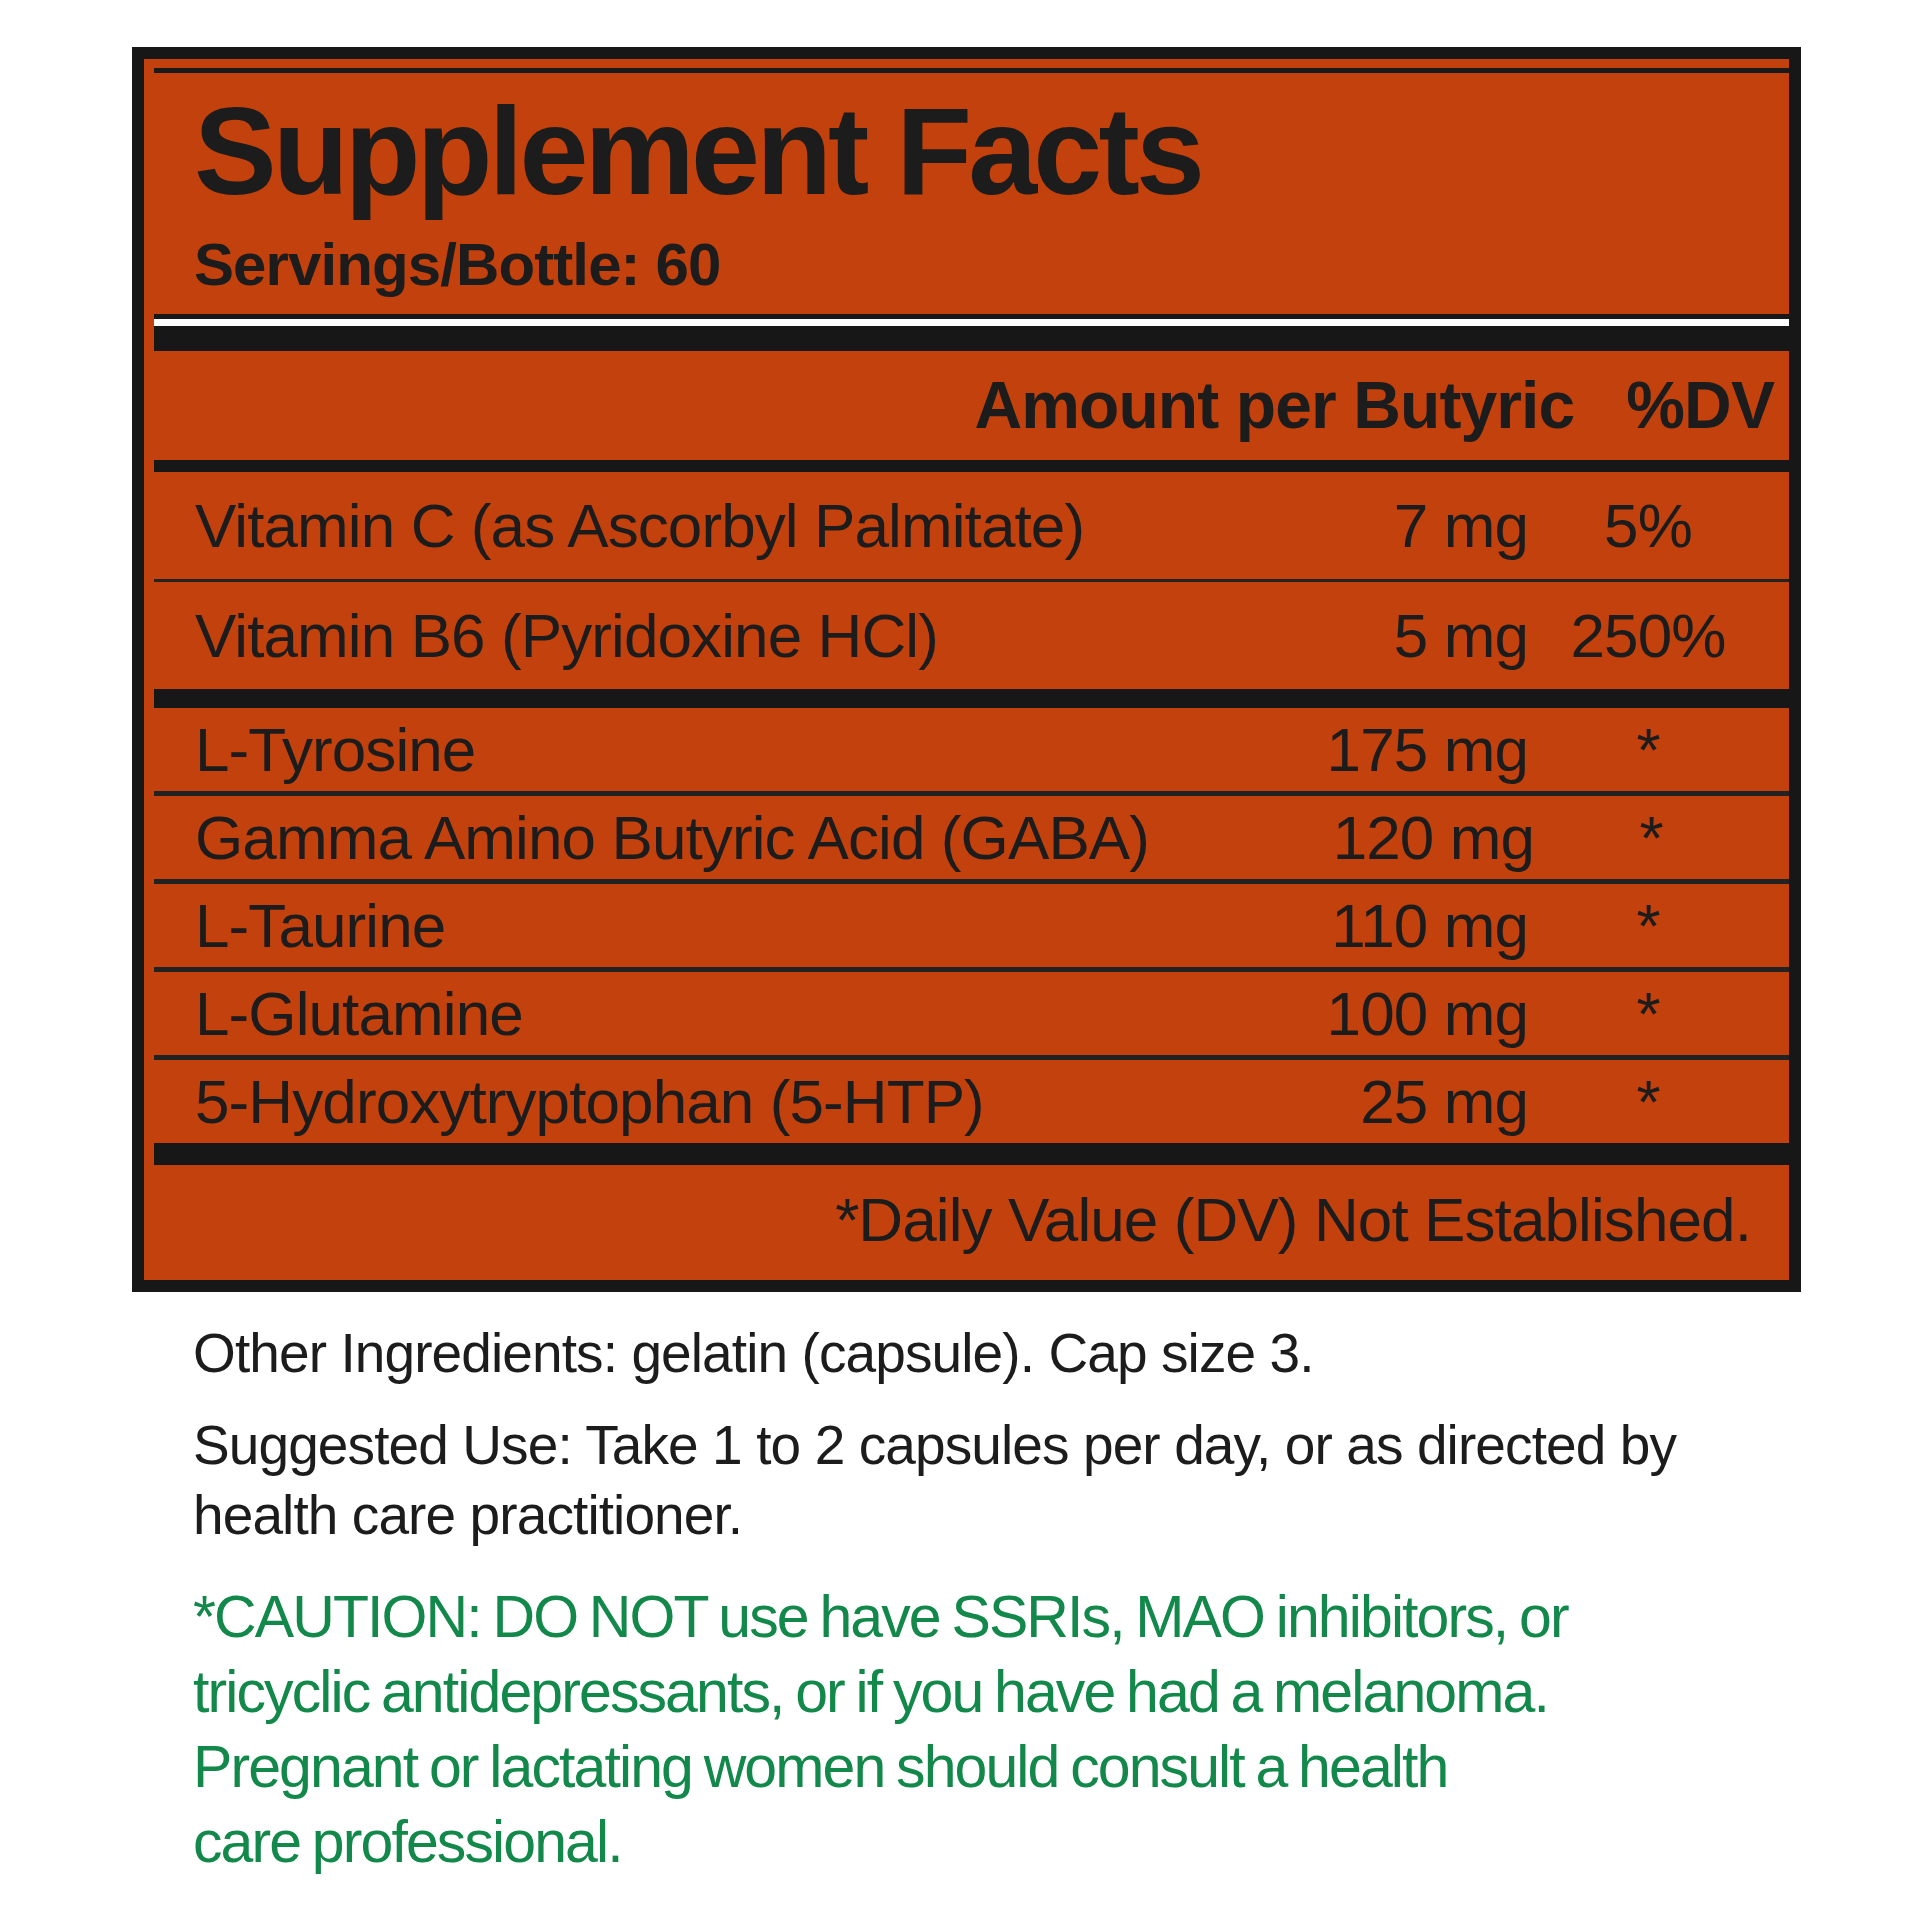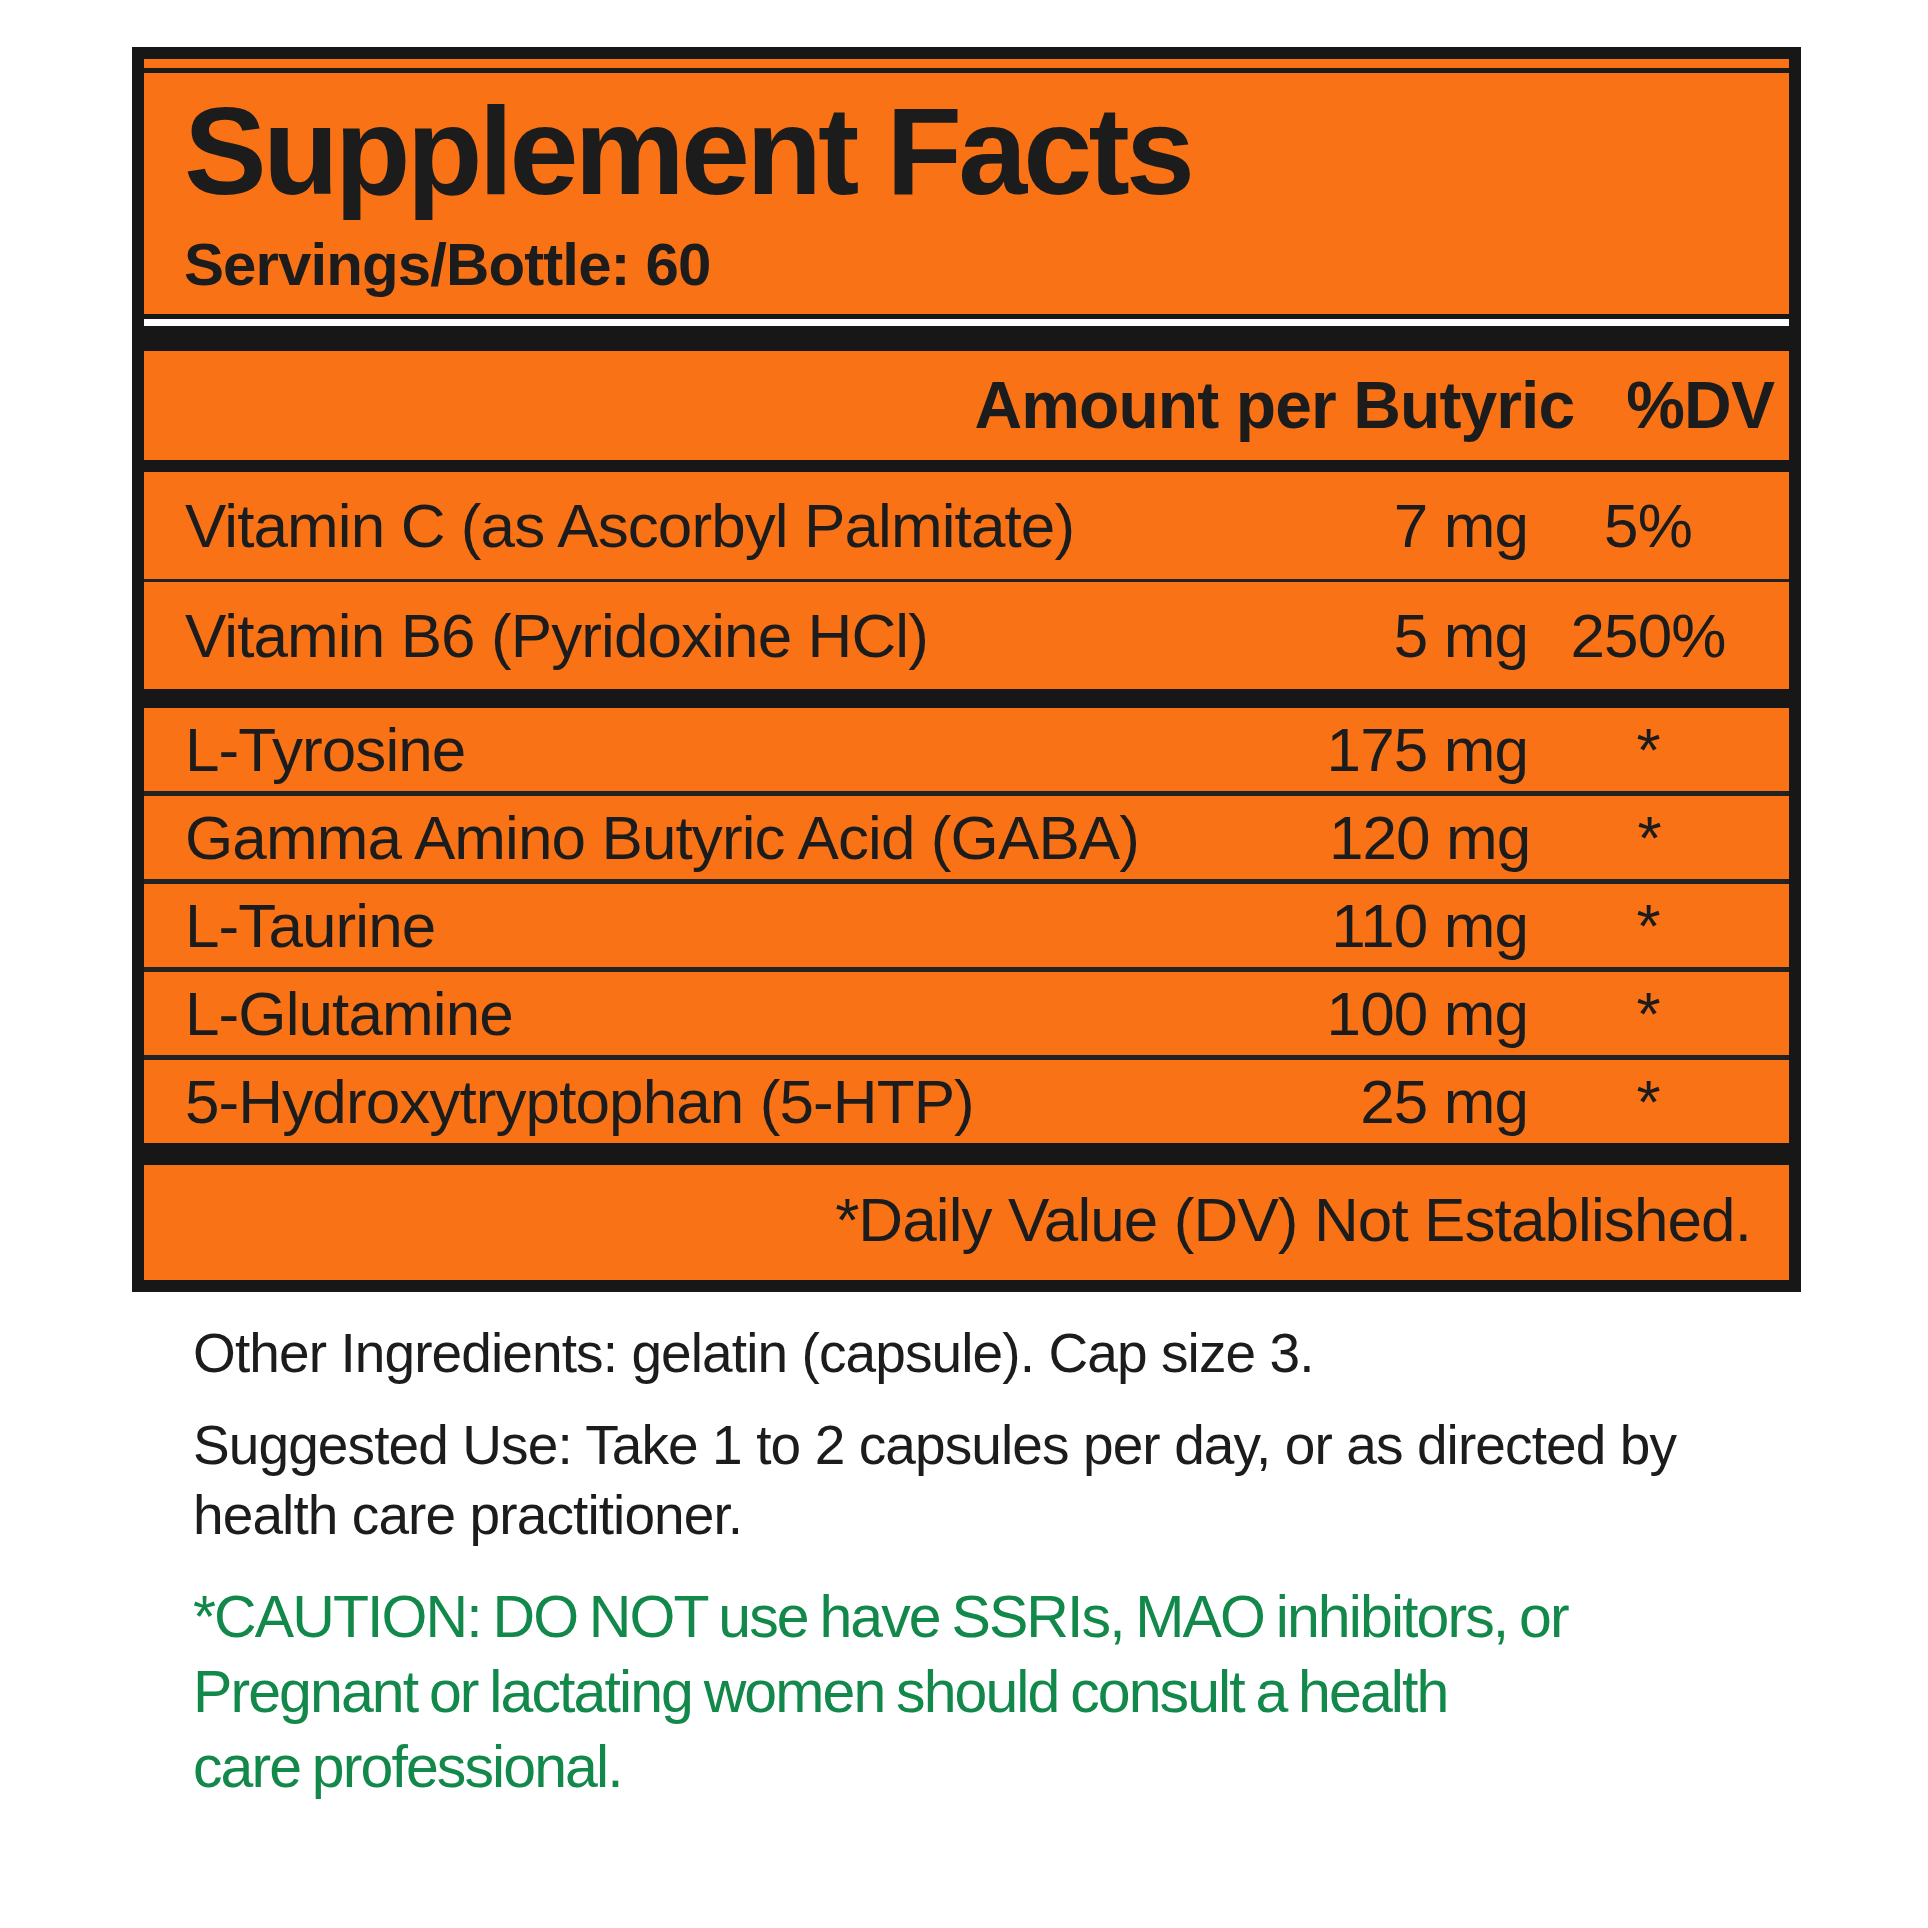--- a/index.html
+++ b/index.html
@@ -10,22 +10,23 @@
     font-family:"Liberation Sans", sans-serif;
     color:#1c1c1c;
     overflow:hidden;
     box-sizing:border-box;
     padding-top:47px;
   }
   .facts-box {
     margin-left:132px;
     width:1669px;
     border:12.2px solid #171717;
-    background:#f97316;
+    background:#c2410c;
     box-sizing:border-box;
+    padding-left:10px;
   }
   .inner-hairline { height:4.7px; background:#1a1a1a; margin-top:9.4px; }
   .title-block { padding:15px 38px 15px 40px; border-bottom:5.6px solid #171717; }
   .facts-title {
     font-size:124px; font-weight:bold; letter-spacing:-3.8px;
     line-height:1.02; white-space:nowrap;
   }
   .serving-line { font-size:60px; font-weight:bold; margin-top:15px; letter-spacing:-0.9px; }
   .bar-gap { height:7.5px; background:#ffffff; }
   .sep-bar-thick { height:24.5px; background:#171717; }
@@ -141,20 +142,21 @@
       <span class="foot-label">Other Ingredients:</span><span> gelatin (capsule). Cap size 3.</span>
     </div>
 
     <div class="foot-para second">
       <div><span class="foot-label">Suggested Use:</span><span> Take 1 to 2 capsules per day, or as directed by</span></div>
       <div>health care practitioner.</div>
     </div>
 
     <div class="caution">
       <div>*CAUTION: DO NOT use have SSRIs, MAO inhibitors, or</div>
+      <div>tricyclic antidepressants, or if you have had a melanoma.</div>
       <div>Pregnant or lactating women should consult a health</div>
       <div>care professional.</div>
     </div>
 
   </div>
 
 </div>
 
 
 </body></html>

